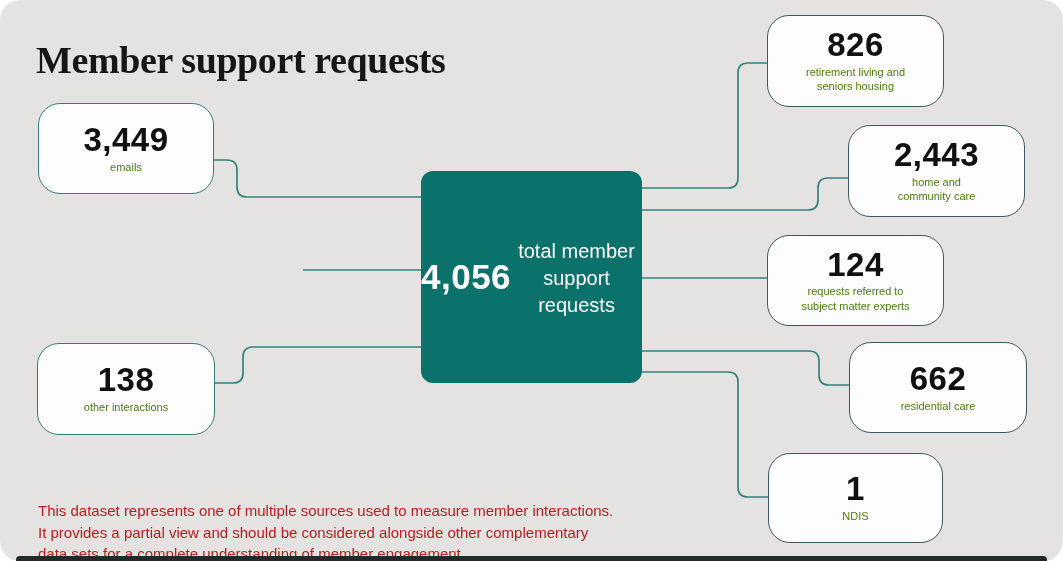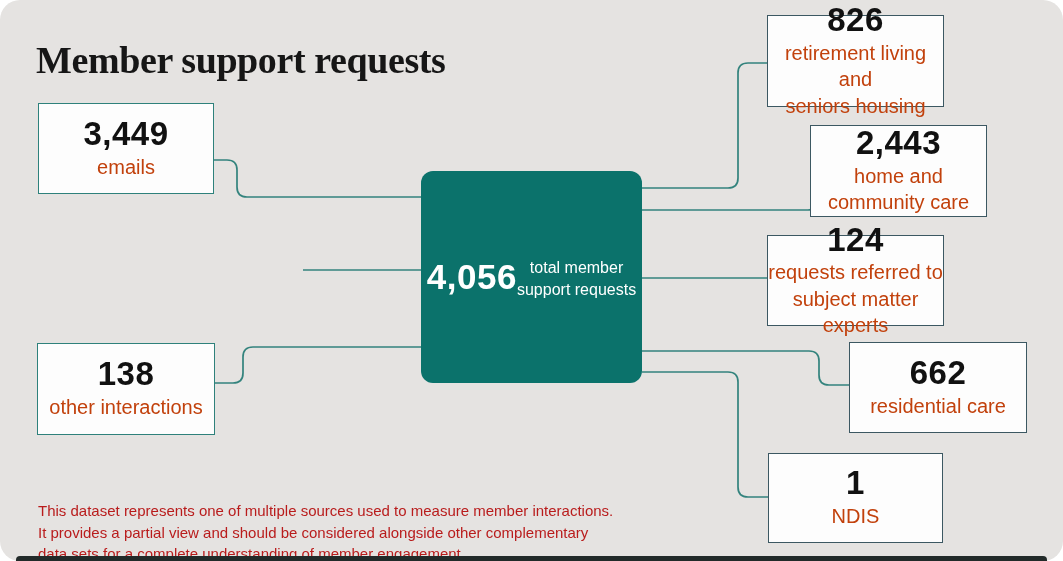--- a/index.html
+++ b/index.html
@@ -30,40 +30,40 @@
     font-family:"Liberation Serif","DejaVu Serif",serif;
     font-weight:700;font-size:38px;letter-spacing:-0.4px;
     color:var(--text-dark);
     text-align:center;
   }
   svg.connectors{position:absolute;inset:0;width:1063px;height:561px;}
   svg.connectors path{fill:none;stroke:var(--connector-teal);stroke-width:1.7px;}
   .node{
     position:absolute;
     background:var(--box-fill);
-    border-radius:0;
+    border-radius:22px;
     display:flex;flex-direction:column;align-items:center;justify-content:center;
     text-align:center;
   }
   .node.left-style{border:1.6px solid var(--left-box-border);}
   .node.right-style{border:1.6px solid var(--right-box-border);}
   .node .value{
     font-size:33px;font-weight:700;color:#111;letter-spacing:0.5px;line-height:1.05;
   }
   .node .label{
-    font-size:20px;color:#c2410c;line-height:1.32;white-space:pre-line;margin-top:2px;
+    font-size:11px;color:#4d7c0f;line-height:1.32;white-space:pre-line;margin-top:2px;
   }
   .center-node{
     position:absolute;left:421px;top:171px;width:221px;height:212px;
     background:var(--accent-teal);border-radius:12px;
     display:flex;align-items:center;justify-content:center;
     text-align:center;color:#ffffff;
   }
   .center-node .value{font-size:35px;font-weight:700;letter-spacing:0.5px;line-height:1.1;}
-  .center-node .label{font-size:16px;line-height:1.35;white-space:pre-line;margin-top:3px;}
+  .center-node .label{font-size:20px;line-height:1.35;white-space:pre-line;margin-top:3px;}
   .footnote{
     position:absolute;left:38px;top:500px;width:660px;
     font-size:15px;line-height:21.5px;color:#b91c1c;white-space:pre-line;
   }
   .bottom-bar{
     position:absolute;left:16px;top:556px;width:1031px;height:5px;
     background:var(--bottom-bar);border-radius:4px 4px 0 0;
   }
 </style>
 </head>
@@ -101,21 +101,21 @@
       <div class="label">total member
 support requests</div>
     </div>
 
     <div class="node right-style" style="left:767px;top:15px;width:177px;height:92px">
       <div class="value">826</div>
       <div class="label">retirement living and
 seniors housing</div>
     </div>
 
-    <div class="node right-style" style="left:810px;top:125px;width:177px;height:92px">
+    <div class="node right-style" style="left:848px;top:125px;width:177px;height:92px">
       <div class="value">2,443</div>
       <div class="label">home and
 community care</div>
     </div>
 
     <div class="node right-style" style="left:767px;top:235px;width:177px;height:91px">
       <div class="value">124</div>
       <div class="label">requests referred to
 subject matter experts</div>
     </div>

